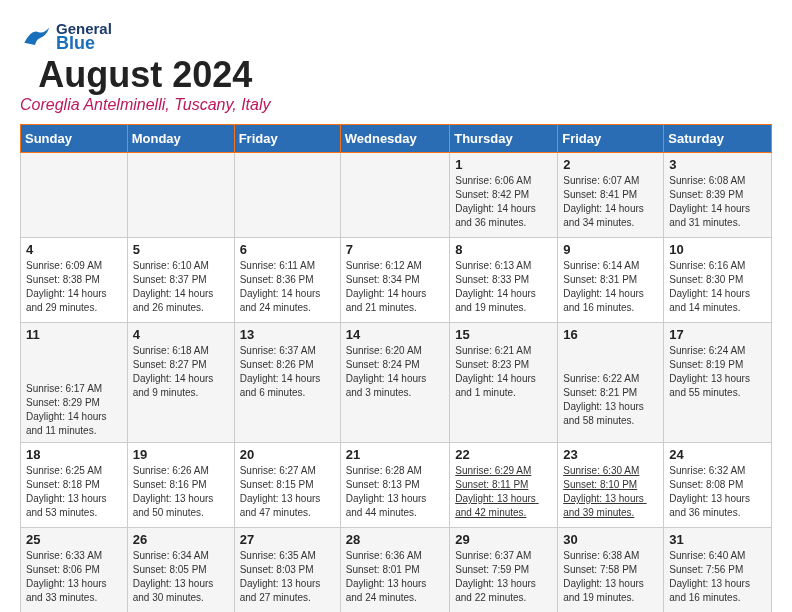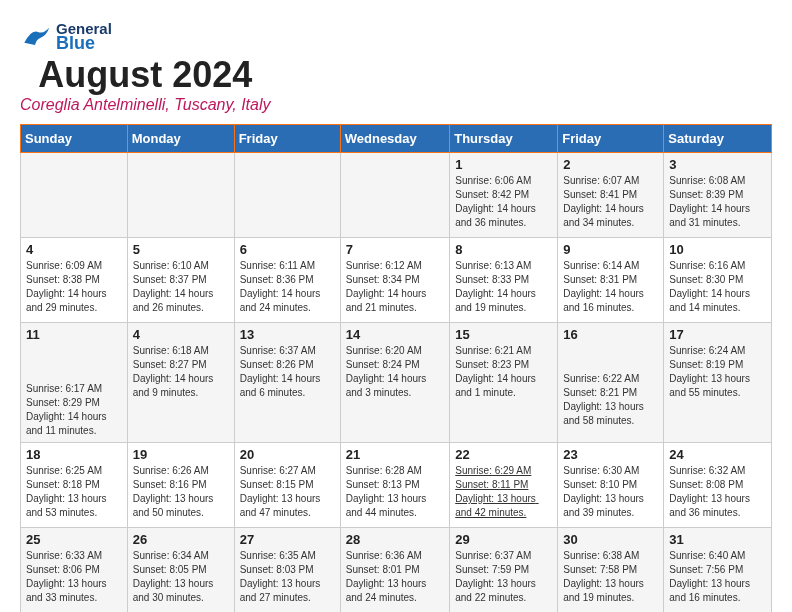--- a/index.html
+++ b/index.html
@@ -252,21 +252,21 @@
 Daylight: 13 hours and 44 minutes.</div>
         </td>
         <td>
           <span class="day-number">22</span>
           <div class="day-info" style="white-space: pre-wrap; text-decoration: underline;">Sunrise: 6:29 AM
 Sunset: 8:11 PM
 Daylight: 13 hours and 42 minutes.</div>
         </td>
         <td>
           <span class="day-number">23</span>
-          <div class="day-info" style="white-space: pre-wrap;">Sunrise: 6:30 AM
+          <div class="day-info" style="white-space: pre-wrap; text-decoration: underline;">Sunrise: 6:30 AM
 Sunset: 8:10 PM
 Daylight: 13 hours and 39 minutes.</div>
         </td>
         <td>
           <span class="day-number">24</span>
           <div class="day-info" style="white-space: pre-wrap;">Sunrise: 6:32 AM
 Sunset: 8:08 PM
 Daylight: 13 hours and 36 minutes.</div>
         </td>
       </tr>

